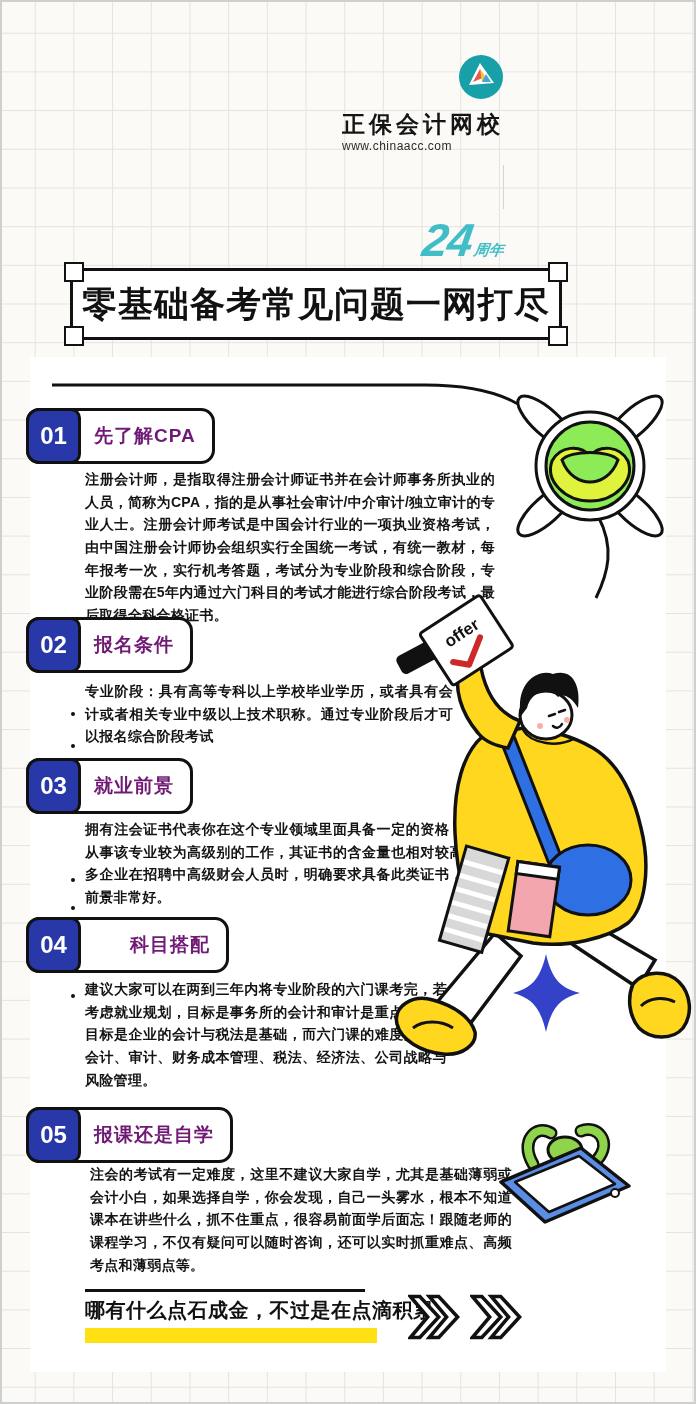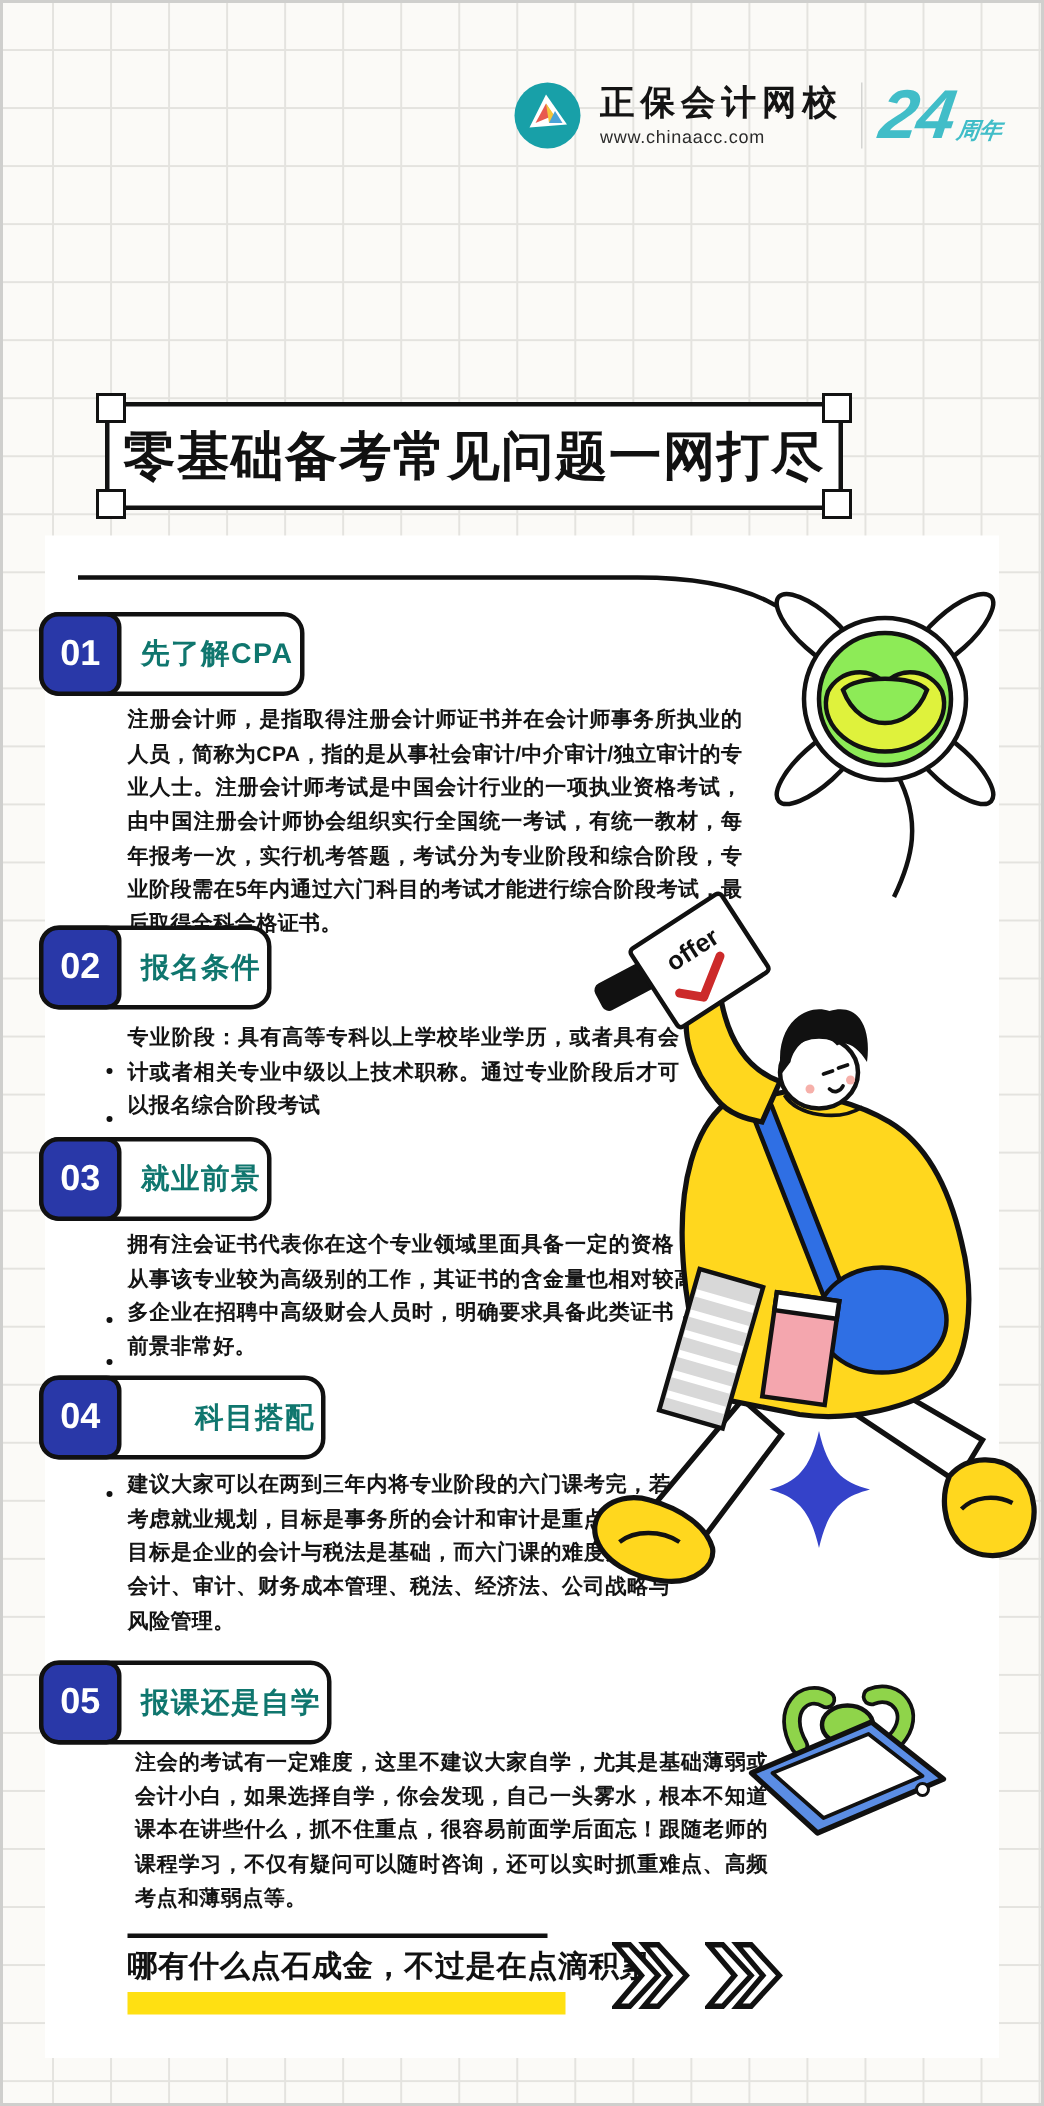--- a/index.html
+++ b/index.html
@@ -21,36 +21,36 @@
   .stencil-box{background:#fff;border:3.5px solid #121212;display:flex;align-items:center;justify-content:center;}
   .handle{position:absolute;width:16px;height:16px;background:#fff;border:2.5px solid #121212;}
   .h-tl{left:-9px;top:-9px}.h-tr{right:-9px;top:-9px}.h-bl{left:-9px;bottom:-9px}.h-br{right:-9px;bottom:-9px}
   .main-title{font-size:58px;font-weight:900;color:#111;letter-spacing:2px;white-space:nowrap;}
   .sub-title{font-size:35px;font-weight:900;color:#111;letter-spacing:1px;white-space:nowrap;}
   
   .panel{left:30px;top:357px;width:636px;height:1015px;background:#fff;}
   
   .sec-header{position:absolute;display:inline-flex;align-items:stretch;background:#fff;border:3px solid #111;border-radius:14px;height:56px;box-sizing:border-box;}
   .sec-num{width:49px;margin:-3px;display:flex;align-items:center;justify-content:center;background:#2938a8;border:3px solid #111;border-radius:13px 10px 10px 13px;color:#fff;font-size:24px;font-weight:800;}
-  .sec-title{display:flex;align-items:center;padding:0 4px 0 16px;font-size:19px;font-weight:800;color:#0f766e;letter-spacing:1px;white-space:nowrap;}
+  .sec-title{display:flex;align-items:center;padding:0 16px 0 16px;font-size:19px;font-weight:800;color:#701a75;letter-spacing:1px;white-space:nowrap;}
   .sec-body{position:absolute;margin:0;font-size:14px;line-height:1.62;font-weight:600;color:#141414;text-align:justify;letter-spacing:.3px;}
   .dot{position:absolute;width:4px;height:4px;border-radius:50%;background:#111;}
   
   .slogan-line{left:85px;top:1289px;width:280px;height:3px;background:#111;}
   .slogan{left:85px;top:1297px;margin:0;font-size:20px;font-weight:900;color:#111;letter-spacing:.5px;white-space:nowrap;}
   .slogan-bar{left:85px;top:1328px;width:292px;height:15px;background:#ffe012;}
   svg{display:block;}
 </style>
 </head>
 <body>
 
 <div class="page">
 
   <div class="abs" style="left:342px;top:54px;">
-    <div style="display:flex;align-items:center;gap:12px;">
+    <div style="display:flex;align-items:flex-end;gap:12px;flex-direction:column;">
       <svg width="46" height="46" viewBox="0 0 46 46">
         <circle cx="23" cy="23" r="22" fill="#18a0a8"></circle>
         <path d="M11 31 L22 9 L36 29 Z" fill="#ffffff"></path>
         <path d="M15 28 L22 15 L27 23 Z" fill="#e85a4f"></path>
         <path d="M22 15 L29 25 L24 28 Z" fill="#f5c53a"></path>
         <path d="M24 28 L33 28 L28 20 Z" fill="#4aa3d8"></path>
       </svg>
       <div>
         <div class="brand-name">正保会计网校</div>
         <div class="brand-url">www.chinaacc.com</div>

